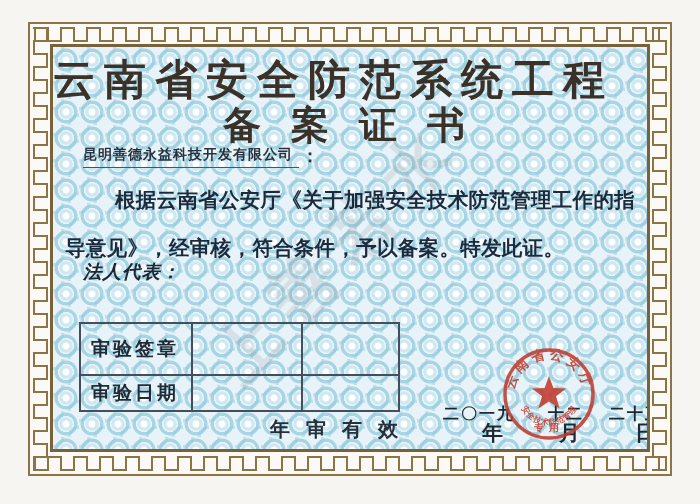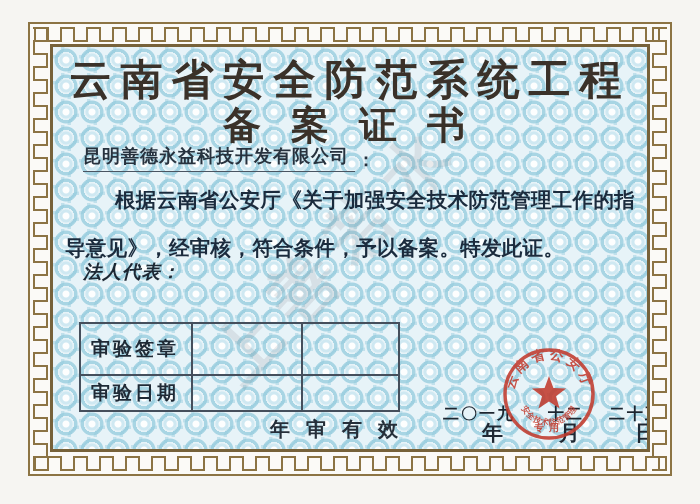--- a/index.html
+++ b/index.html
@@ -65,32 +65,32 @@
   
   .watermark{
     position:absolute;left:120px;top:160px;z-index:1;
     transform:rotate(-47deg);transform-origin:center;
     font-size:66px;font-weight:bold;letter-spacing:16px;white-space:nowrap;
     color:rgba(120,122,130,0.15);
     font-family:"Liberation Serif","DejaVu Serif",serif;
   }
   .txt{position:absolute;z-index:2;}
   .title1{
-    top:5px;left:0;right:0;text-align:center;
+    top:5px;left:0;right:0;text-align:left;
     font-family:"Liberation Serif","DejaVu Serif",serif;
     font-size:42px;font-weight:bold;letter-spacing:9px;color:var(--title-ink);
   }
   .title2{
     top:53px;left:0;right:0;text-align:center;
     font-family:"Liberation Serif","DejaVu Serif",serif;
     font-size:38px;font-weight:bold;letter-spacing:30px;padding-left:18px;color:var(--title-ink);
   }
   .company-row{left:30px;top:97px;display:flex;align-items:flex-end;}
   .company-name{
-    font-size:18px;font-weight:bold;color:#27323e;letter-spacing:1px;
+    font-size:14px;font-weight:bold;color:#27323e;letter-spacing:1px;
     border-bottom:1.5px solid #4a5562;padding:0 6px 3px 0;text-align:center;
   }
   .company-colon{font-size:18px;font-weight:bold;color:#27323e;margin-left:2px;}
   .serial-row{left:390px;top:95px;display:flex;align-items:flex-start;}
   .serial-label{font-size:15px;color:#2c3744;font-weight:bold;letter-spacing:3px;margin-top:9px;}
   .serial-number{
     font-family:"Liberation Serif","DejaVu Serif",serif;
     font-size:23px;color:#1d2838;margin-left:5px;letter-spacing:1px;
   }
   .body-line{

